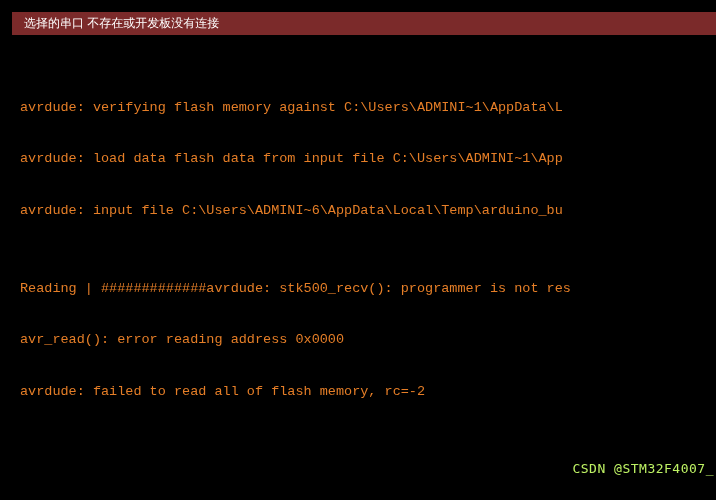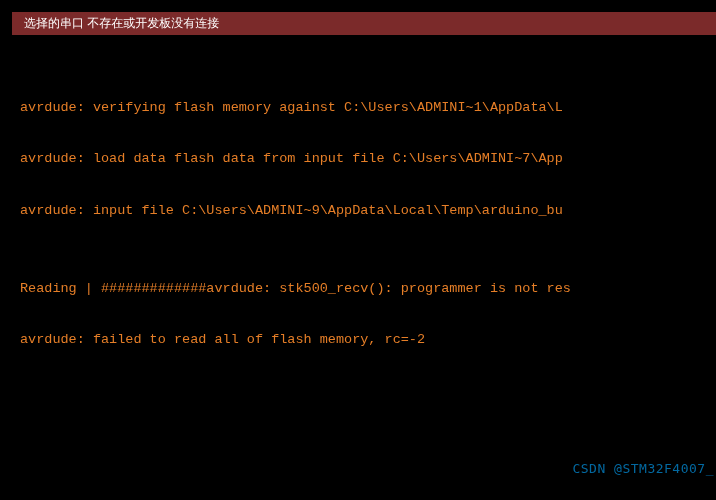--- a/index.html
+++ b/index.html
@@ -30,40 +30,41 @@
       color: #e57e27;
       overflow: hidden;
     }
     .line {
       display: block;
     }
     .watermark {
       position: absolute;
       bottom: 28px;
       right: 6px;
-      color: #0369a1;
+      color: #bef264;
       font-size: 13px;
       font-family: Consolas, monospace;
       letter-spacing: 0.5px;
     }
   </style>
 </head>
 <body>
 
 <div class="title-bar">
   <span>选择的串口  不存在或开发板没有连接</span>
 </div>
 
 <div class="console">
 <span class="line"></span>
 <span class="line">avrdude: verifying flash memory against C:\Users\ADMINI~1\AppData\L</span>
-<span class="line">avrdude: load data flash data from input file C:\Users\ADMINI~7\App</span>
-<span class="line">avrdude: input file C:\Users\ADMINI~9\AppData\Local\Temp\arduino_bu</span>
+<span class="line">avrdude: load data flash data from input file C:\Users\ADMINI~1\App</span>
+<span class="line">avrdude: input file C:\Users\ADMINI~6\AppData\Local\Temp\arduino_bu</span>
 <span class="line"></span>
 <span class="line">Reading | #############avrdude: stk500_recv(): programmer is not res</span>
+<span class="line">avr_read(): error reading address 0x0000</span>
 <span class="line">avrdude: failed to read all of flash memory, rc=-2</span>
 
 <span class="line"></span>
 
 <span class="line"></span>
 
 
 
 </div>
 

